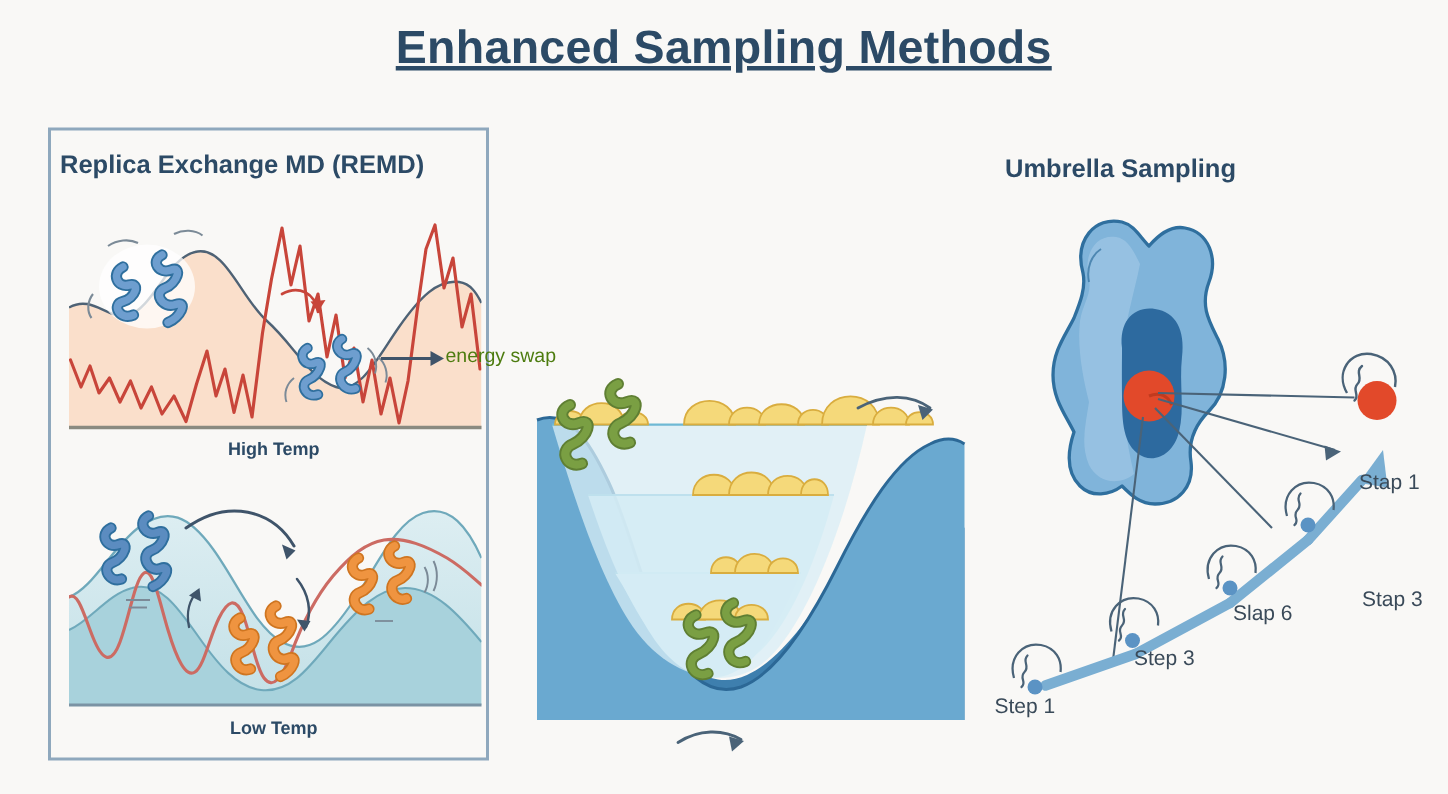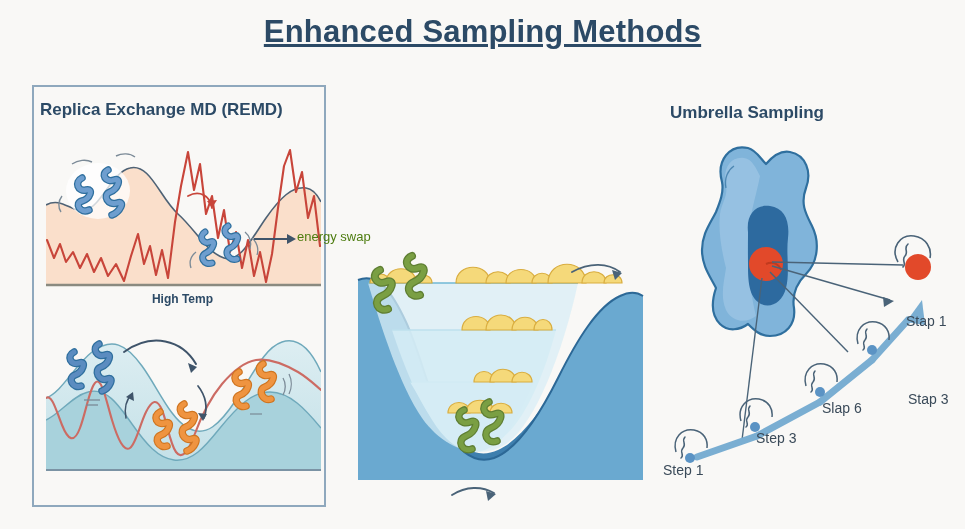--- a/index.html
+++ b/index.html
@@ -391,20 +391,21 @@
         <path d="M858,344 C854,330 864,320 876,322 C886,324 890,332 889,340" fill="none" stroke="#4a6378" stroke-width="1.5"></path>
         <path d="M867,329 C863,333 869,336 865,340 C861,344 867,347 863,350" fill="none" stroke="#4a6378" stroke-width="1.5" stroke-linecap="round"></path>
       </g>
     </g>
   </svg>
 
   <div class="panel-title" id="title-remd">Replica Exchange MD (REMD)</div>
   <div class="panel-title" id="title-umb">Umbrella Sampling</div>
 
   <div class="sub-label" id="label-hightemp">High Temp</div>
+  <div class="sub-label" id="label-lowtemp">Low Temp</div>
 
   <div class="swap-label">energy swap</div>
 
   <div class="step-label" id="step-lbl-0">Step 1</div>
   <div class="step-label" id="step-lbl-1">Step 3</div>
   <div class="step-label" id="step-lbl-2">Slap 6</div>
   <div class="step-label" id="step-lbl-3">Stap 3</div>
   <div class="step-label" id="step-lbl-4">Stap 1</div>
 
 </div>

